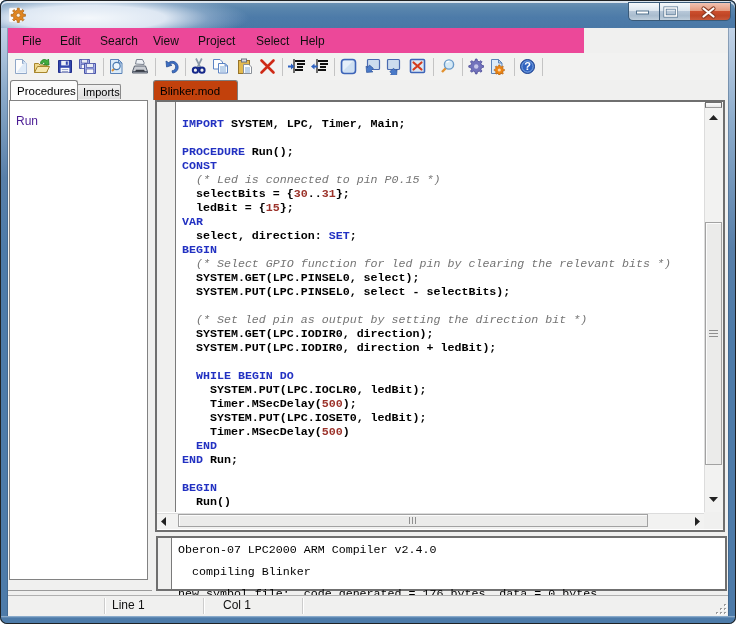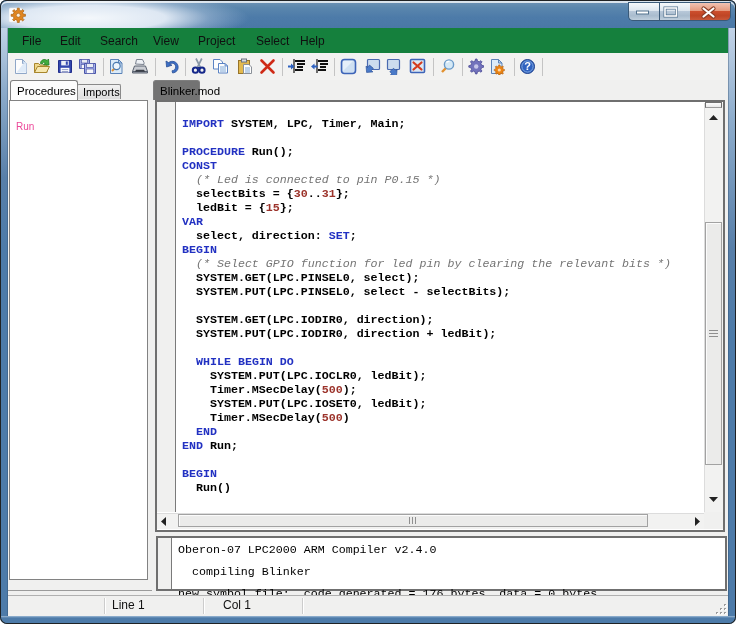--- a/index.html
+++ b/index.html
@@ -29,33 +29,33 @@
   .wb{position:absolute;top:0;height:19px;border:1px solid #3a5a78;box-sizing:border-box;}
   #wb-min{left:0;width:32px;border-radius:0 0 0 5px;border-right:none;
     background:linear-gradient(to bottom,#f6f9fb 0%,#dde6ee 45%,#b7c7d8 50%,#a9bcce 75%,#c0cfdd 100%);}
   #wb-max{left:31px;width:32px;
     background:linear-gradient(to bottom,#f6f9fb 0%,#dde6ee 45%,#b7c7d8 50%,#a9bcce 75%,#c0cfdd 100%);}
   #wb-cls{left:62px;width:41px;border-radius:0 0 5px 0;border-left:none;
     background:linear-gradient(to bottom,#f2c3b3 0%,#e69a7e 45%,#cc4e2d 50%,#bf4525 75%,#c9583a 100%);}
   
   #client{position:absolute;left:8px;top:28px;width:720px;height:588px;background:#f0f0ef;}
   
-  #menubar{position:absolute;left:0;top:0;width:720px;height:25px;background:#15803d;}
+  #menubar{position:absolute;left:0;top:0;width:576px;height:25px;background:#ec4899;}
   .mi{position:absolute;top:6px;font-size:12px;color:#101010;}
   
   #toolbar{position:absolute;left:0;top:25px;width:720px;height:27px;background:#f2f2f1;}
   .tsep{position:absolute;top:30px;width:1px;height:18px;background:#c4c4c4;}
   
   .tab{position:absolute;box-sizing:border-box;font-size:12px;color:#000;}
   #tabProc{left:2px;top:52px;width:68px;font-size:11.5px;height:20px;background:#fcfcfc;border:1px solid #7e7e7e;border-bottom:none;border-radius:3px 3px 0 0;}
   #tabImp{left:69px;top:56px;width:44px;height:15px;background:linear-gradient(to bottom,#f1f1f1,#dedede);border:1px solid #8a8a8a;border-bottom:none;border-radius:2px 2px 0 0;}
-  #tabBlink{left:145px;top:52px;width:47px;height:20px;background:#737373;border:1px solid #7e7e7e;border-bottom:none;border-radius:3px 3px 0 0;}
+  #tabBlink{left:145px;top:52px;width:85px;height:20px;background:#c2410c;border:1px solid #7e7e7e;border-bottom:none;border-radius:3px 3px 0 0;}
   
   #listbox{position:absolute;left:1px;top:72px;width:139px;height:480px;background:#fff;border:1px solid #828282;box-sizing:border-box;}
-  #listbox .item{position:absolute;left:6px;top:20px;font-size:10px;color:#ec4899;}
+  #listbox .item{position:absolute;left:6px;top:13px;font-size:12px;color:#4c1d95;}
   #lpanelline{position:absolute;left:0px;top:562px;width:144px;height:1px;background:#9b9b9b;}
   
   #edframe{position:absolute;left:147px;top:72px;width:570px;height:432px;border:2px solid #6f6f6f;box-sizing:border-box;background:#f0f0ef;}
   #editor{position:absolute;left:149px;top:74px;width:566px;height:428px;background:#fff;}
   #gutter{position:absolute;left:149px;top:74px;width:18px;height:410px;background:#f0f0ef;border-right:1px solid #7a7a7a;}
   
   #code{position:absolute;left:174px;top:89px;font-family:"Liberation Mono",monospace;font-weight:bold;font-size:11.65px;line-height:14px;white-space:pre;color:#000;}
   .kw{color:#2231c2;}
   .num{color:#9c332b;}
   .cm{color:#747474;font-style:italic;font-weight:normal;margin-top:36px;}
@@ -294,20 +294,21 @@
   <span class="cm">(* Led is connected to pin P0.15 *)</span>
   selectBits = {<span class="num">30</span>..<span class="num">31</span>};
   ledBit = {<span class="num">15</span>};
 <span class="kw">VAR</span>
   select, direction: <span class="kw">SET</span>;
 <span class="kw">BEGIN</span>
   <span class="cm">(* Select GPIO function for led pin by clearing the relevant bits *)</span>
   SYSTEM.GET(LPC.PINSEL0, select);
   SYSTEM.PUT(LPC.PINSEL0, select - selectBits);
 
+  <span class="cm">(* Set led pin as output by setting the direction bit *)</span>
   SYSTEM.GET(LPC.IODIR0, direction);
   SYSTEM.PUT(LPC.IODIR0, direction + ledBit);
 
   <span class="kw">WHILE</span> <span class="kw">BEGIN</span> <span class="kw">DO</span>
     SYSTEM.PUT(LPC.IOCLR0, ledBit);
     Timer.MSecDelay(<span class="num">500</span>);
     SYSTEM.PUT(LPC.IOSET0, ledBit);
     Timer.MSecDelay(<span class="num">500</span>)
   <span class="kw">END</span>
 <span class="kw">END</span> Run;

